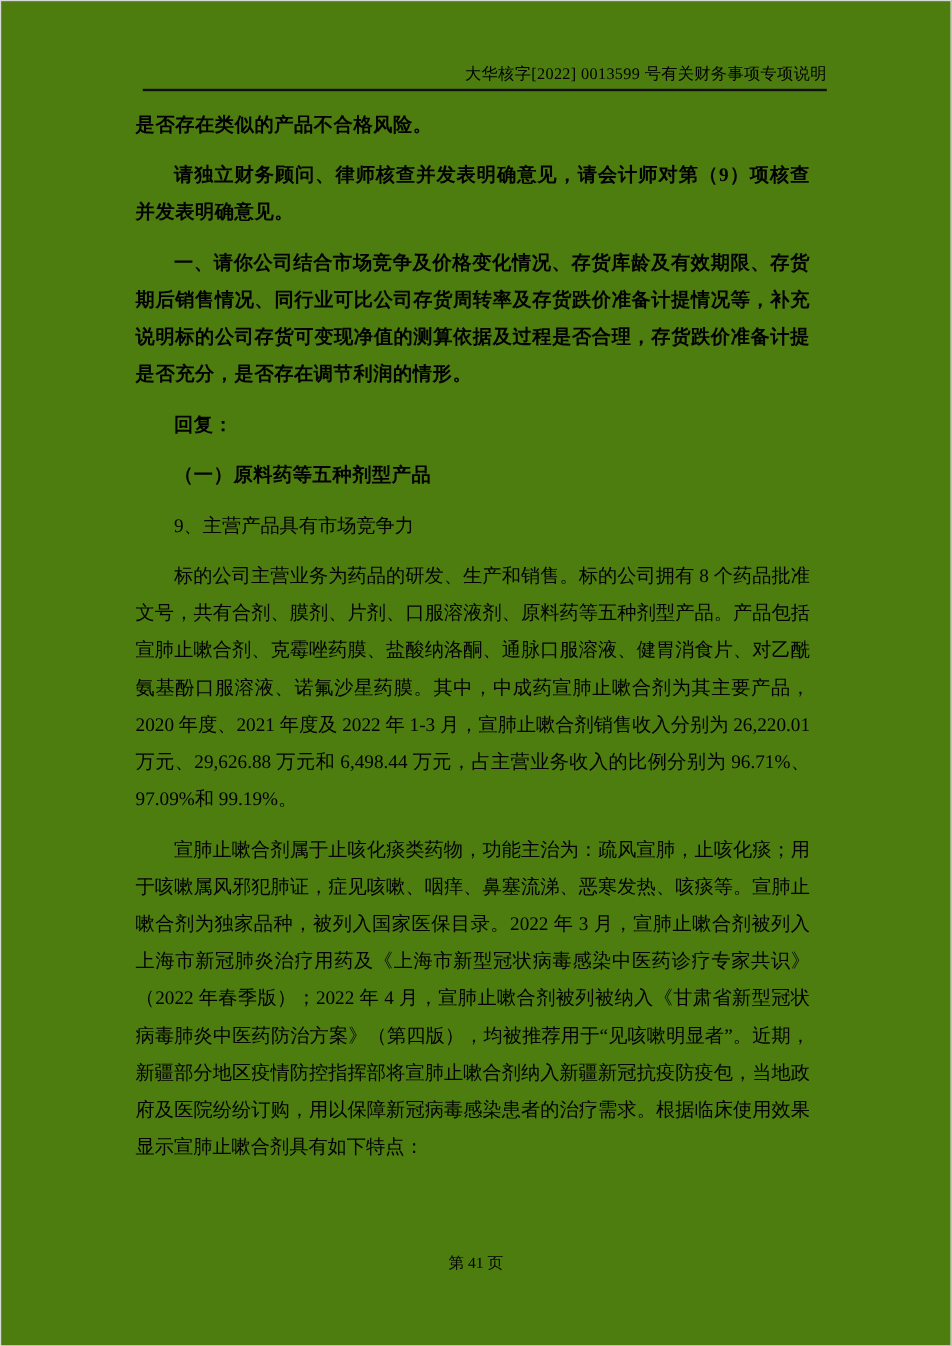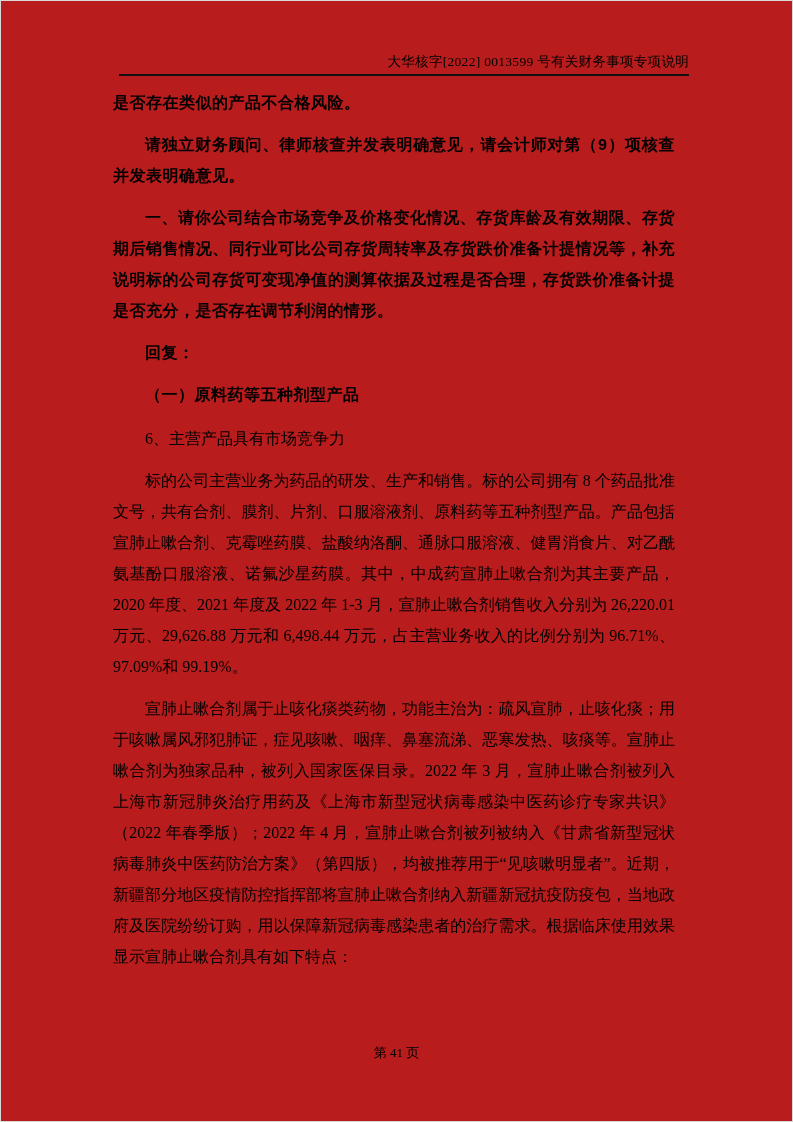--- a/index.html
+++ b/index.html
@@ -4,21 +4,21 @@
 <style>
   html, body {
     margin: 0;
     padding: 0;
     background: #ffffff;
   }
   .page {
     position: relative;
     width: 793px;
     height: 1122px;
-    background: #b91c1c;
+    background: #4d7c0f;
     box-sizing: border-box;
     border: 1px solid #d8d8d8;
     color: #000000;
     font-family: "Liberation Serif", "DejaVu Serif", serif;
     overflow: hidden;
   }
   .header {
     position: absolute;
     top: 52px;
     left: 118px;
@@ -39,21 +39,21 @@
     line-height: 31px;
     text-align: justify;
   }
   .content p {
     margin: 0 0 11px 0;
   }
   .content p.indent {
     text-indent: 2em;
   }
   .content p.bold {
-    font-family: Liberation Mono, monospace;
+    font-family: Liberation Serif, serif;
     font-weight: 700;
     letter-spacing: 0.5px;
   }
   .content p:last-child {
     margin-bottom: 0;
   }
   .footer {
     position: absolute;
     bottom: 60px;
     left: 0;
@@ -71,21 +71,21 @@
   <div class="header">
     <span>大华核字[2022] 0013599 号有关财务事项专项说明</span>
   </div>
 
   <div class="content">
     <p class="bold">是否存在类似的产品不合格风险。</p>
     <p class="bold indent">请独立财务顾问、律师核查并发表明确意见，请会计师对第（9）项核查并发表明确意见。</p>
     <p class="bold indent">一、请你公司结合市场竞争及价格变化情况、存货库龄及有效期限、存货期后销售情况、同行业可比公司存货周转率及存货跌价准备计提情况等，补充说明标的公司存货可变现净值的测算依据及过程是否合理，存货跌价准备计提是否充分，是否存在调节利润的情形。</p>
     <p class="bold indent">回复：</p>
     <p class="bold indent">（一）原料药等五种剂型产品</p>
-    <p class="indent">6、主营产品具有市场竞争力</p>
+    <p class="indent">9、主营产品具有市场竞争力</p>
     <p class="indent">标的公司主营业务为药品的研发、生产和销售。标的公司拥有 8 个药品批准文号，共有合剂、膜剂、片剂、口服溶液剂、原料药等五种剂型产品。产品包括宣肺止嗽合剂、克霉唑药膜、盐酸纳洛酮、通脉口服溶液、健胃消食片、对乙酰氨基酚口服溶液、诺氟沙星药膜。其中，中成药宣肺止嗽合剂为其主要产品，2020 年度、2021 年度及 2022 年 1-3 月，宣肺止嗽合剂销售收入分别为 26,220.01 万元、29,626.88 万元和 6,498.44 万元，占主营业务收入的比例分别为 96.71%、97.09%和 99.19%。</p>
     <p class="indent">宣肺止嗽合剂属于止咳化痰类药物，功能主治为：疏风宣肺，止咳化痰；用于咳嗽属风邪犯肺证，症见咳嗽、咽痒、鼻塞流涕、恶寒发热、咳痰等。宣肺止嗽合剂为独家品种，被列入国家医保目录。2022 年 3 月，宣肺止嗽合剂被列入上海市新冠肺炎治疗用药及《上海市新型冠状病毒感染中医药诊疗专家共识》（2022 年春季版）；2022 年 4 月，宣肺止嗽合剂被列被纳入《甘肃省新型冠状病毒肺炎中医药防治方案》（第四版），均被推荐用于“见咳嗽明显者”。近期，新疆部分地区疫情防控指挥部将宣肺止嗽合剂纳入新疆新冠抗疫防疫包，当地政府及医院纷纷订购，用以保障新冠病毒感染患者的治疗需求。根据临床使用效果显示宣肺止嗽合剂具有如下特点：</p>
   </div>
 
   <div class="footer">
     <span>第 41 页</span>
   </div>
 
 </div>
 

